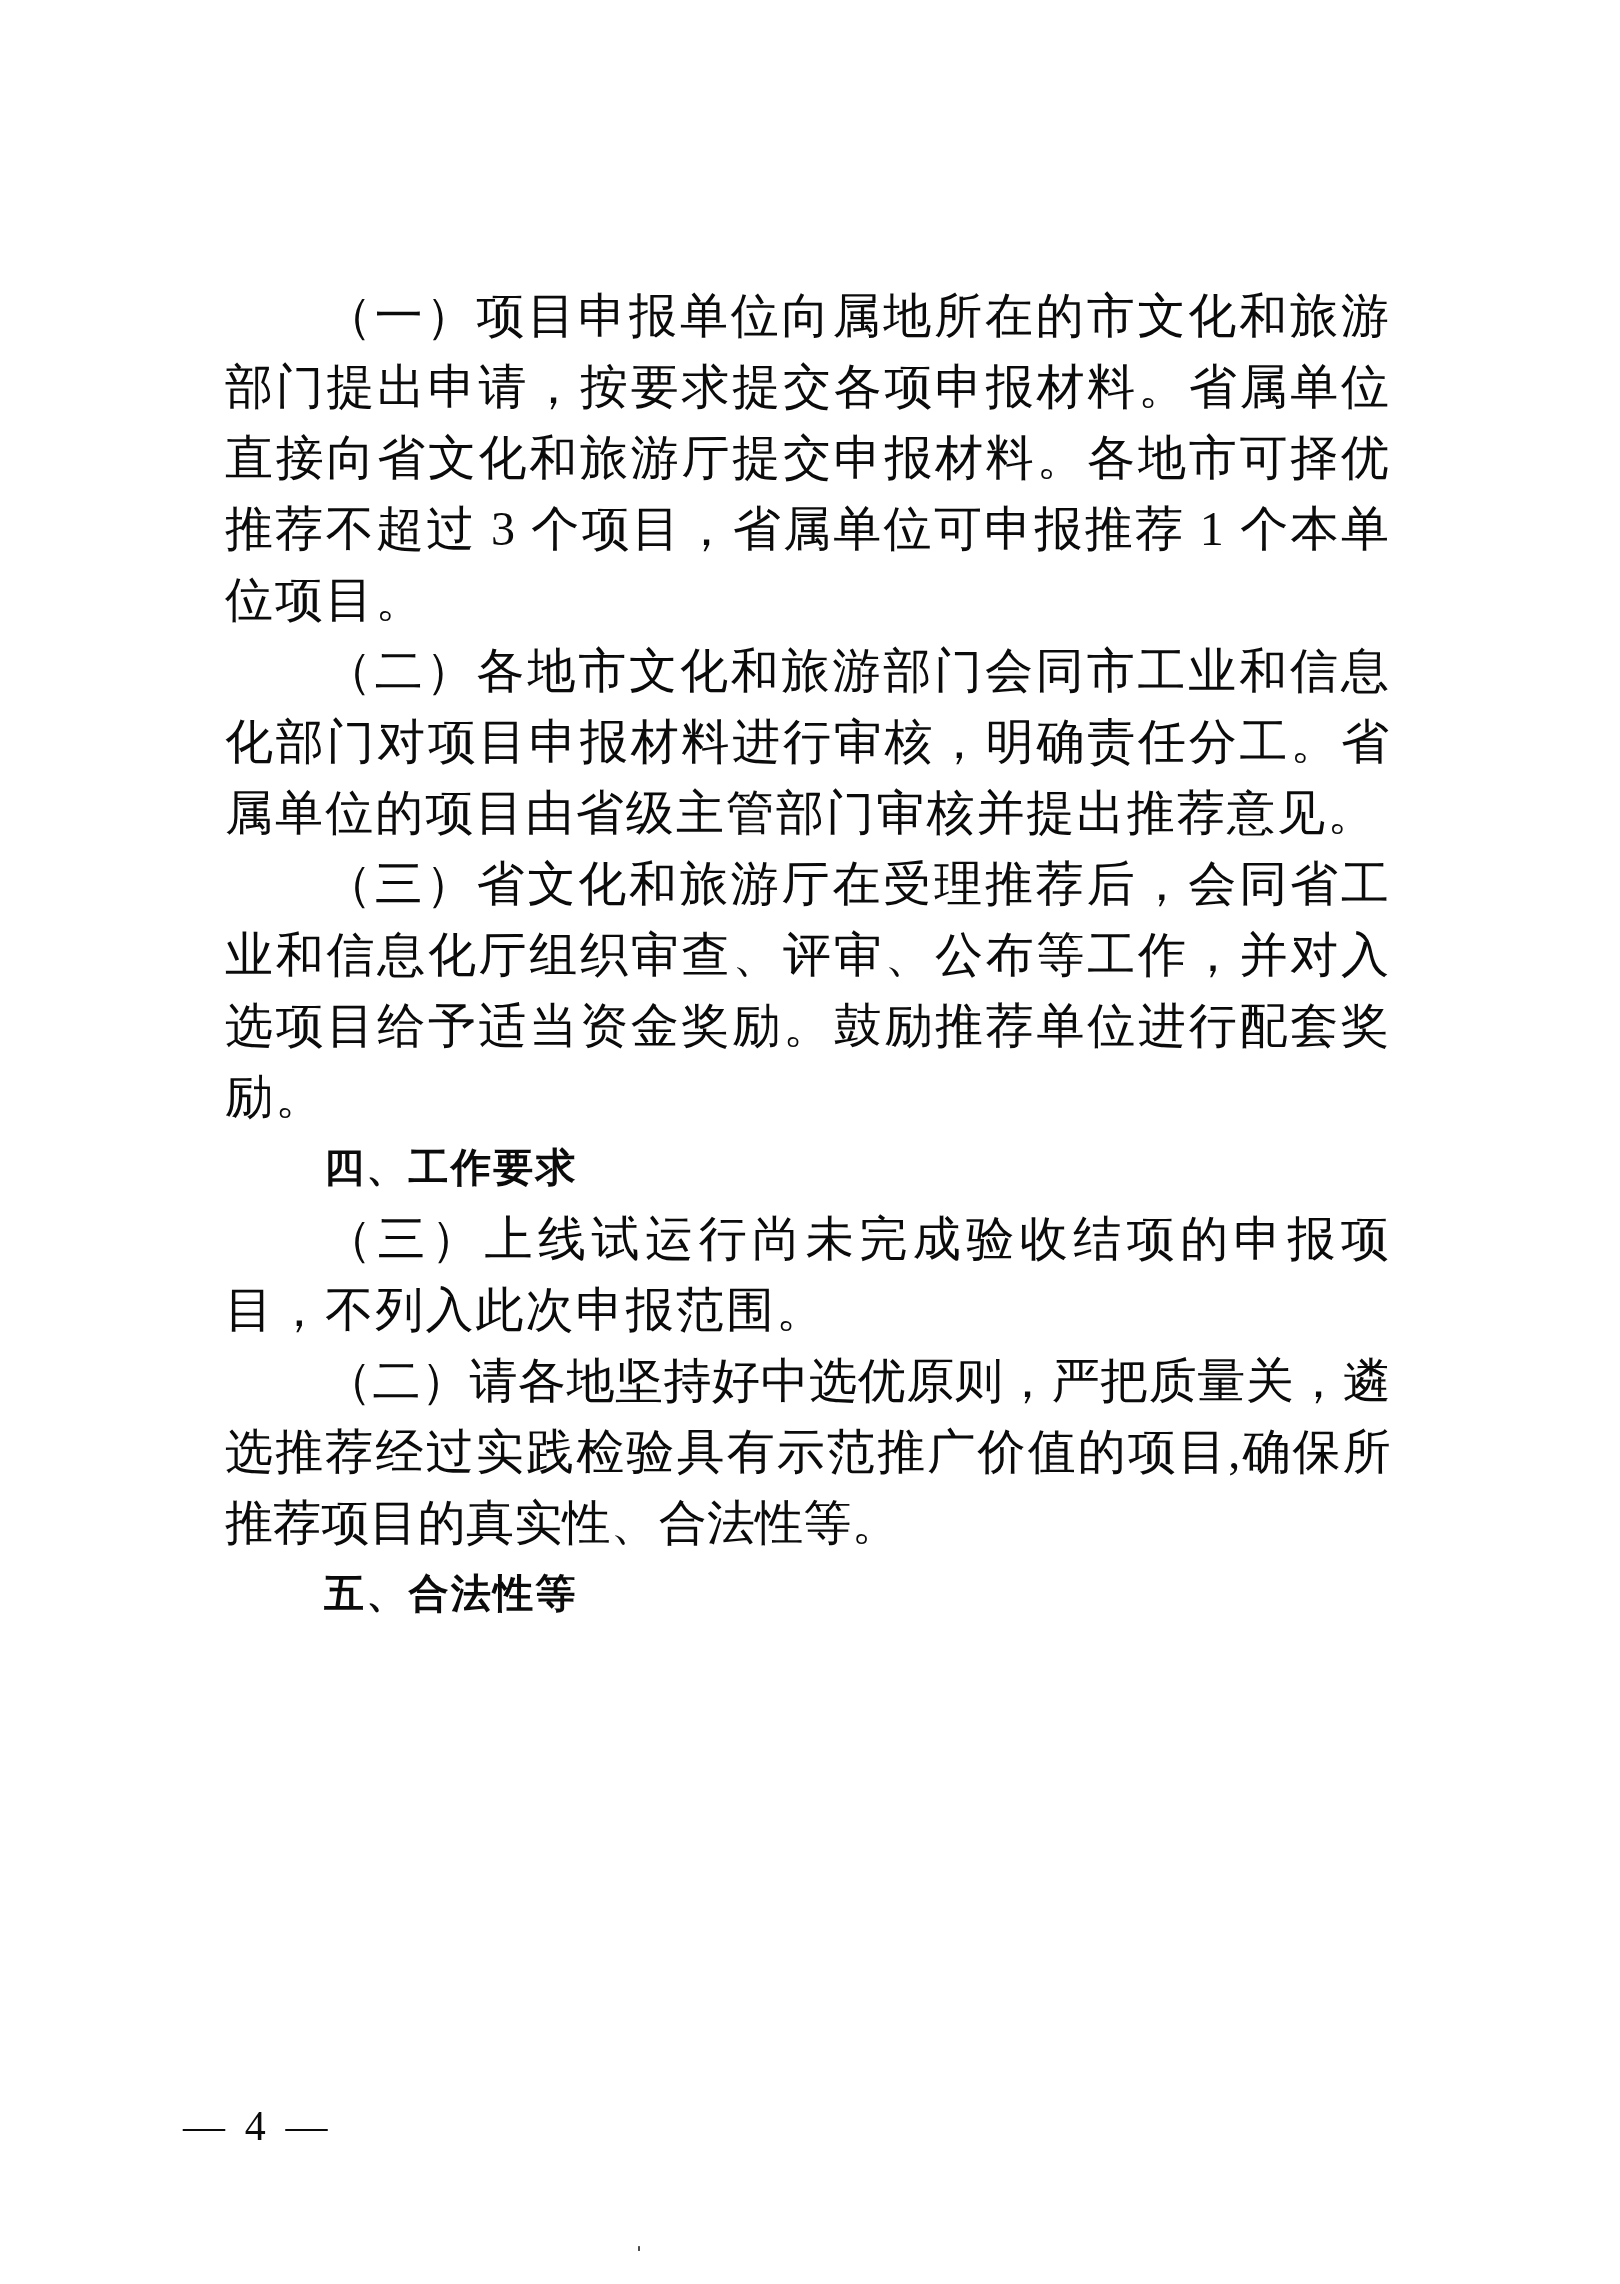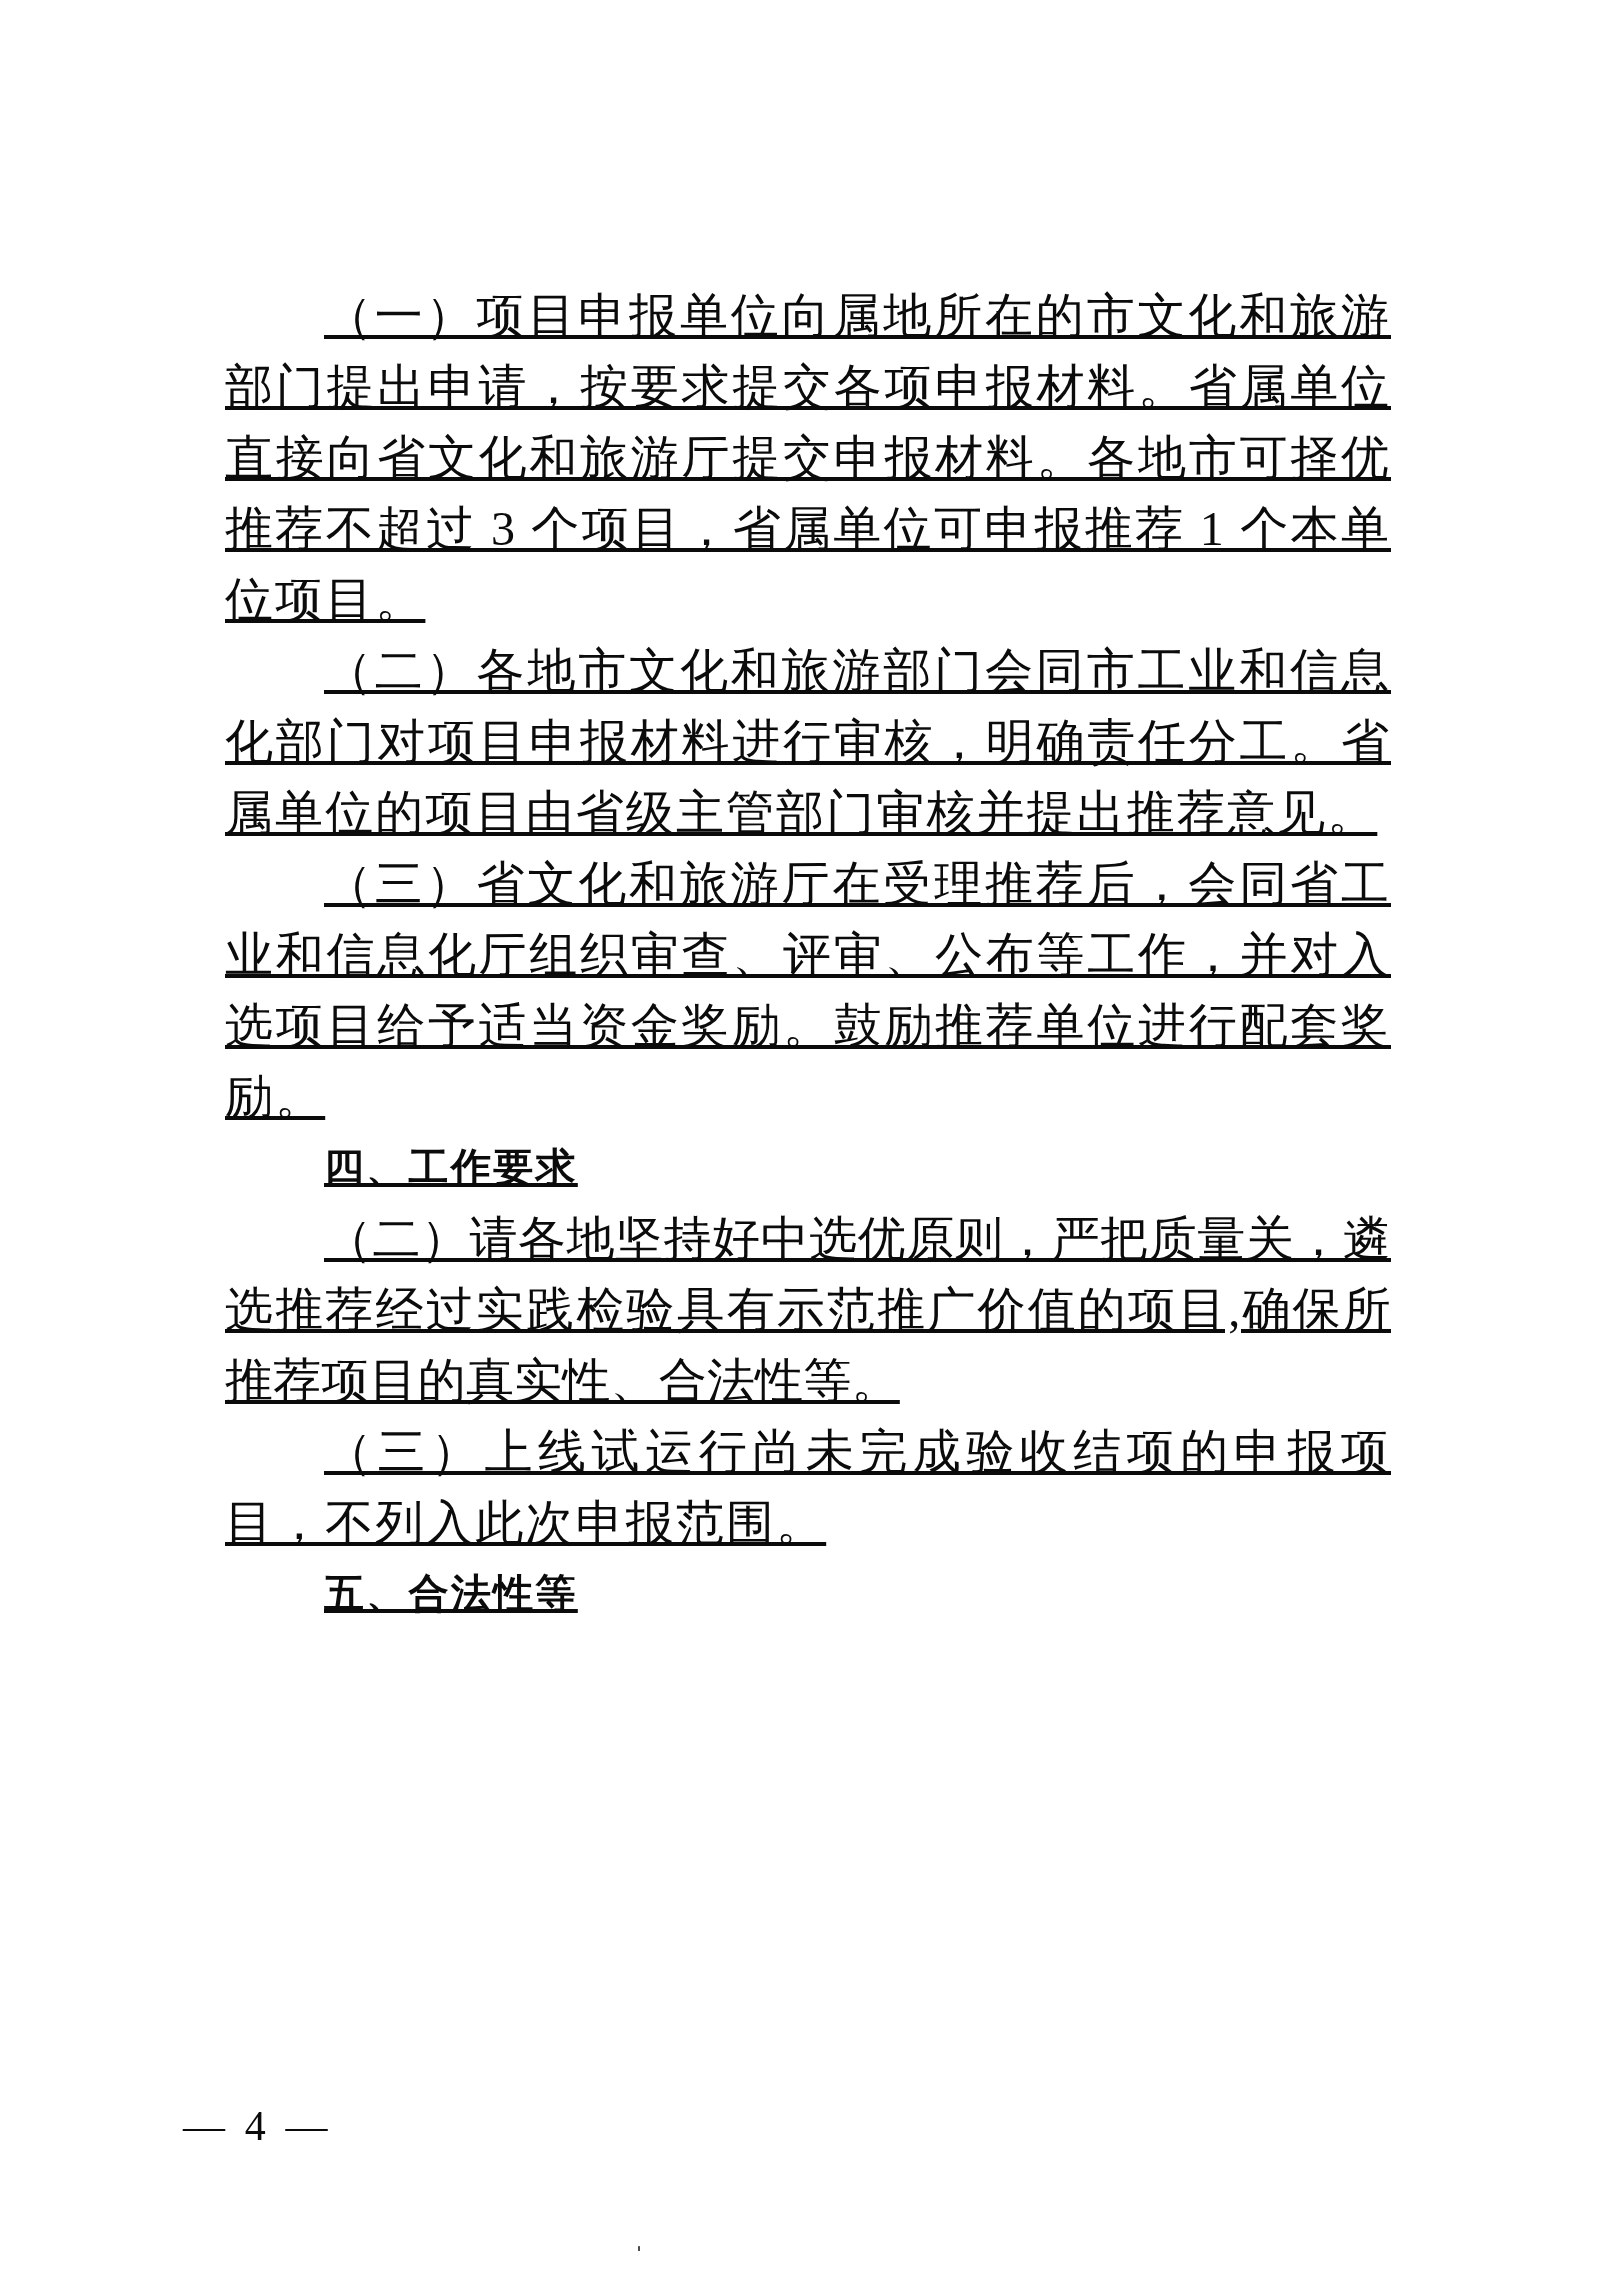--- a/index.html
+++ b/index.html
@@ -18,21 +18,20 @@
     color: #0b0b0b;
     -webkit-font-smoothing: none;
   }
 
   
   .textblock {
     position: absolute;
     left: 225px;
     top: 280px;
     width: 1166px;
-    text-decoration: underline;
   }
 
   
   .para {
     margin: 0;
     font-size: 48px;
     line-height: 71px;
     letter-spacing: 2.1px;
     text-align: justify;
     text-justify: inter-character;
@@ -89,23 +88,23 @@
 
     <p class="para">（一）项目申报单位向属地所在的市文化和旅游部门提出申请，按要求提交各项申报材料。省属单位直接向省文化和旅游厅提交申报材料。各地市可择优推荐不超过 3 个项目，省属单位可申报推荐 1 个本单位项目。</p>
 
     <p class="para">（二）各地市文化和旅游部门会同市工业和信息化部门对项目申报材料进行审核，明确责任分工。省属单位的项目由省级主管部门审核并提出推荐意见。</p>
 
     <p class="para">（三）省文化和旅游厅在受理推荐后，会同省工业和信息化厅组织审查、评审、公布等工作，并对入选项目给予适当资金奖励。鼓励推荐单位进行配套奖励。</p>
 
     <h2 class="heading">四、工作要求</h2>
 
 
+    <p class="para">（三）上线试运行尚未完成验收结项的申报项目，不列入此次申报范围。</p>
+
     <p class="para tight">（二）请各地坚持好中选优原则，严把质量关，遴选推荐经过实践检验具有示范推广价值的项目,确保所推荐项目的真实性、合法性等。</p>
-
-    <p class="para">（三）上线试运行尚未完成验收结项的申报项目，不列入此次申报范围。</p>
 
     <h2 class="heading">五、合法性等</h2>
 
   </div>
 
   <div class="page-number">— 4 —</div>
 
   <div class="speck"></div>
 
 </div>

